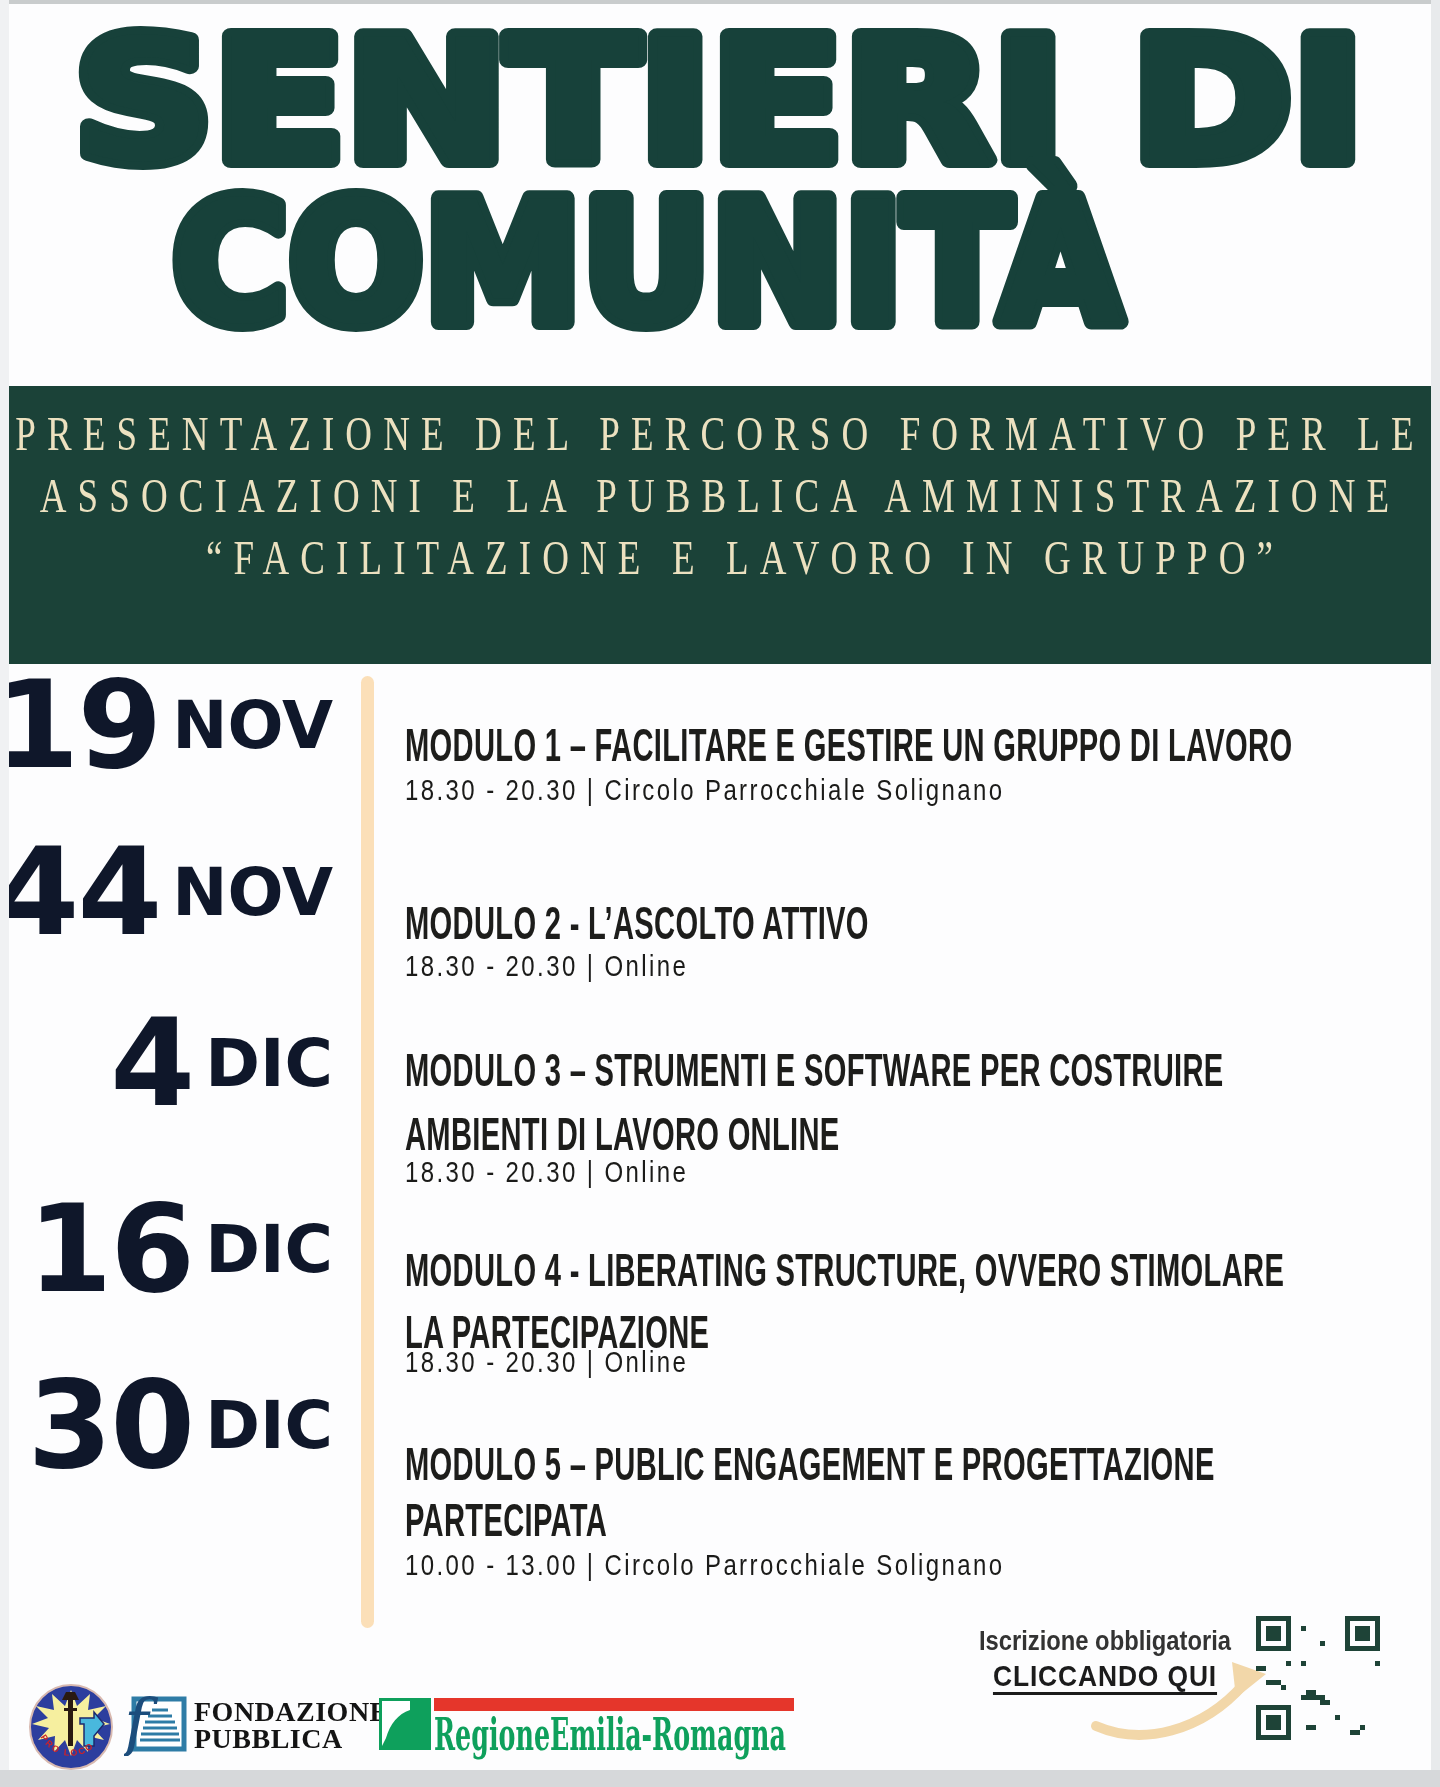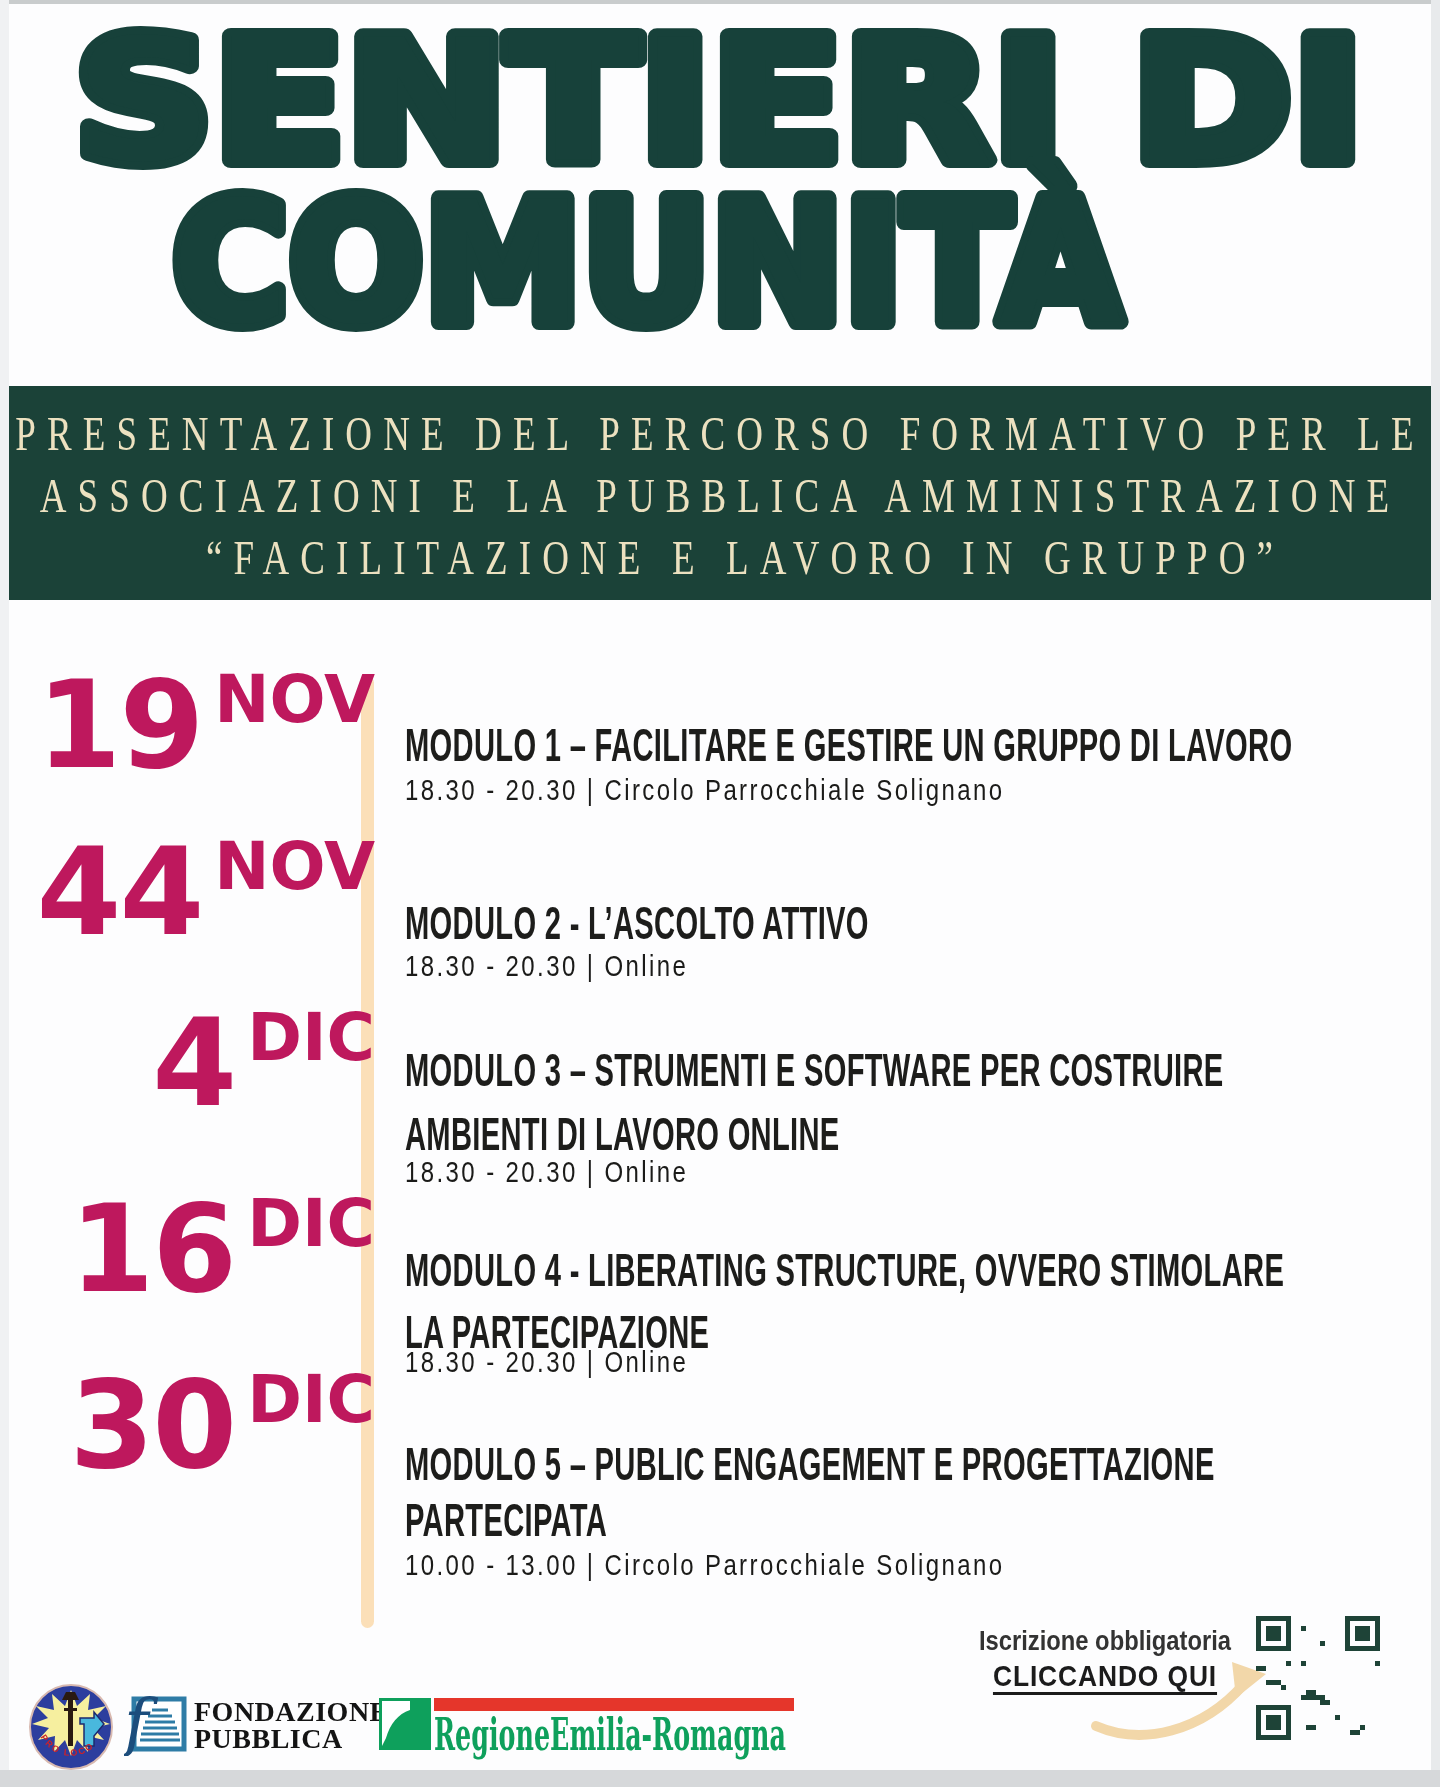--- a/index.html
+++ b/index.html
@@ -13,32 +13,32 @@
   .edge-right{position:absolute;left:1431px;top:0;width:9px;height:1787px;background:#e8eaec;}
   .edge-bottom{position:absolute;left:0;top:1770px;width:1440px;height:17px;background:#d6d8da;}
 
   
   #title-svg{position:absolute;left:0;top:0;width:1440px;height:365px;}
   #title-svg text{font-family:"DejaVu Sans",sans-serif;font-weight:bold;
        fill:#17413a;stroke:#17413a;stroke-width:16;stroke-linejoin:round;stroke-linecap:round;
        paint-order:stroke fill;}
 
   
-  .banner{position:absolute;left:9px;top:386px;width:1422px;height:214px;background:#1b4238;}
+  .banner{position:absolute;left:9px;top:386px;width:1422px;height:278px;background:#1b4238;}
   .banner-line{position:absolute;left:0;width:100%;text-align:center;white-space:nowrap;}
   .banner-line span{display:inline-block;transform:scaleY(1.34);transform-origin:center;
        font-family:"Liberation Serif",serif;font-weight:normal;font-size:37px;
        letter-spacing:0.30em;color:#ece1c0;}
   .bl1{top:26px;} .bl2{top:88px;} .bl3{top:150px;padding-left:25px;}
 
   
   .divider{position:absolute;left:361px;top:676px;width:13px;height:952px;
        background:#fbdfb8;border-radius:7px;}
   .date-block{position:absolute;left:0;width:333px;display:flex;justify-content:flex-end;
-       align-items:flex-start;color:#be185d;font-family:"DejaVu Sans",sans-serif;font-weight:bold;padding-left:42px;}
+       align-items:center;color:#0f172a;font-family:"DejaVu Sans",sans-serif;font-weight:bold;}
   .date-num{font-size:122px;line-height:0.84;letter-spacing:-2px;}
   .date-suf{font-size:66px;line-height:0.80;margin-left:12px;margin-bottom:-2px;letter-spacing:0px;}
   .mod-title{position:absolute;left:405px;white-space:nowrap;color:#1d1d1b;
        font-weight:bold;font-size:47px;line-height:54px;letter-spacing:0.5px;
        transform:scaleX(0.62);transform-origin:left center;}
   .mod-sub{position:absolute;left:405px;white-space:nowrap;color:#1b1b19;
        font-weight:normal;font-size:30px;line-height:36px;letter-spacing:3px;
        transform:scaleX(0.80);transform-origin:left center;}
 
   

